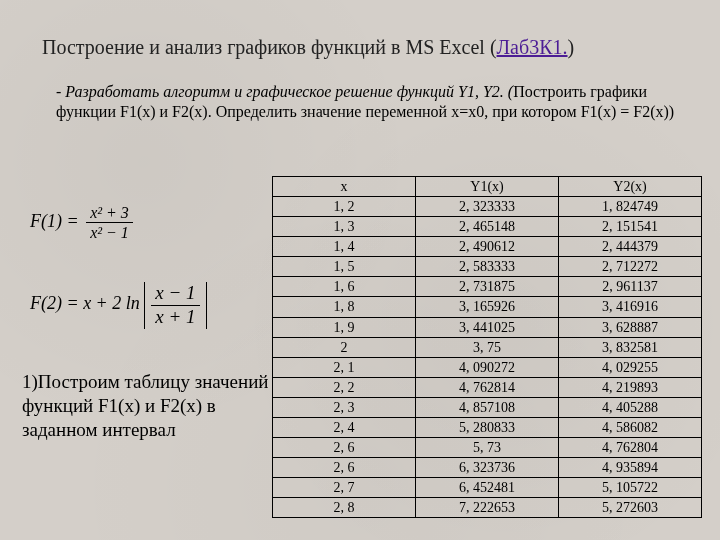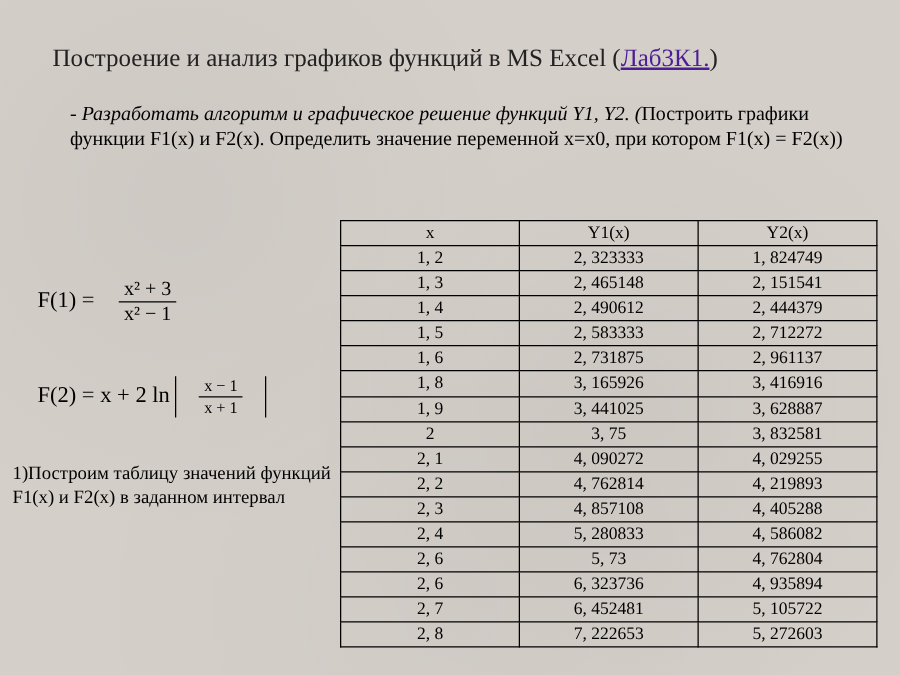--- a/index.html
+++ b/index.html
@@ -25,33 +25,33 @@
     font-size:20px;color:#222;
     font-family:"Times New Roman",serif;
   }
   .title .link{color:#4c1d95;text-decoration:underline}
   .task{
     position:absolute;left:56px;top:82px;right:30px;
     font-size:16px;line-height:1.25;
   }
   .task .ital{font-style:italic}
   .formulae{
-    position:absolute;left:30px;top:196px;width:230px;
-    font-size:18px;
+    position:absolute;left:30px;top:177px;width:230px;
+    font-size:18px;font-style:italic;
     font-family:"Times New Roman",serif;
   }
   .formula{margin:26px 0 40px 0}
-  .frac{display:inline-block;vertical-align:middle;text-align:right;margin:0 15px}
+  .frac{display:inline-block;vertical-align:middle;text-align:right;margin:0 3px}
   .frac .num{display:block;border-bottom:1px solid #000;padding:0 4px;font-size:16px;line-height:1.2}
   .frac .den{display:block;padding:0 4px;font-size:16px;line-height:1.2}
   .abs{display:inline-block;border-left:1px solid #000;border-right:1px solid #000;padding:0 3px;vertical-align:middle}
-  .f2 .abs .frac .num,.f2 .abs .frac .den{font-size:13px}
+  .f2 .abs .frac .num,.f2 .abs .frac .den{font-size:19px}
   .step{
-    position:absolute;left:10px;top:370px;width:255px;
-    font-size:15px;line-height:1.25;font-family:Liberation Serif, serif;
+    position:absolute;left:22px;top:370px;width:255px;
+    font-size:19px;line-height:1.25;font-family:Liberation Serif, serif;
   }
   .tbl{
     position:absolute;left:272px;top:176px;
     width:430px;
   }
   table{border-collapse:collapse;width:100%;table-layout:fixed}
   th,td{
     border:1px solid #000;
     font-size:14px;text-align:center;
     padding:1px 0;line-height:1.22;

